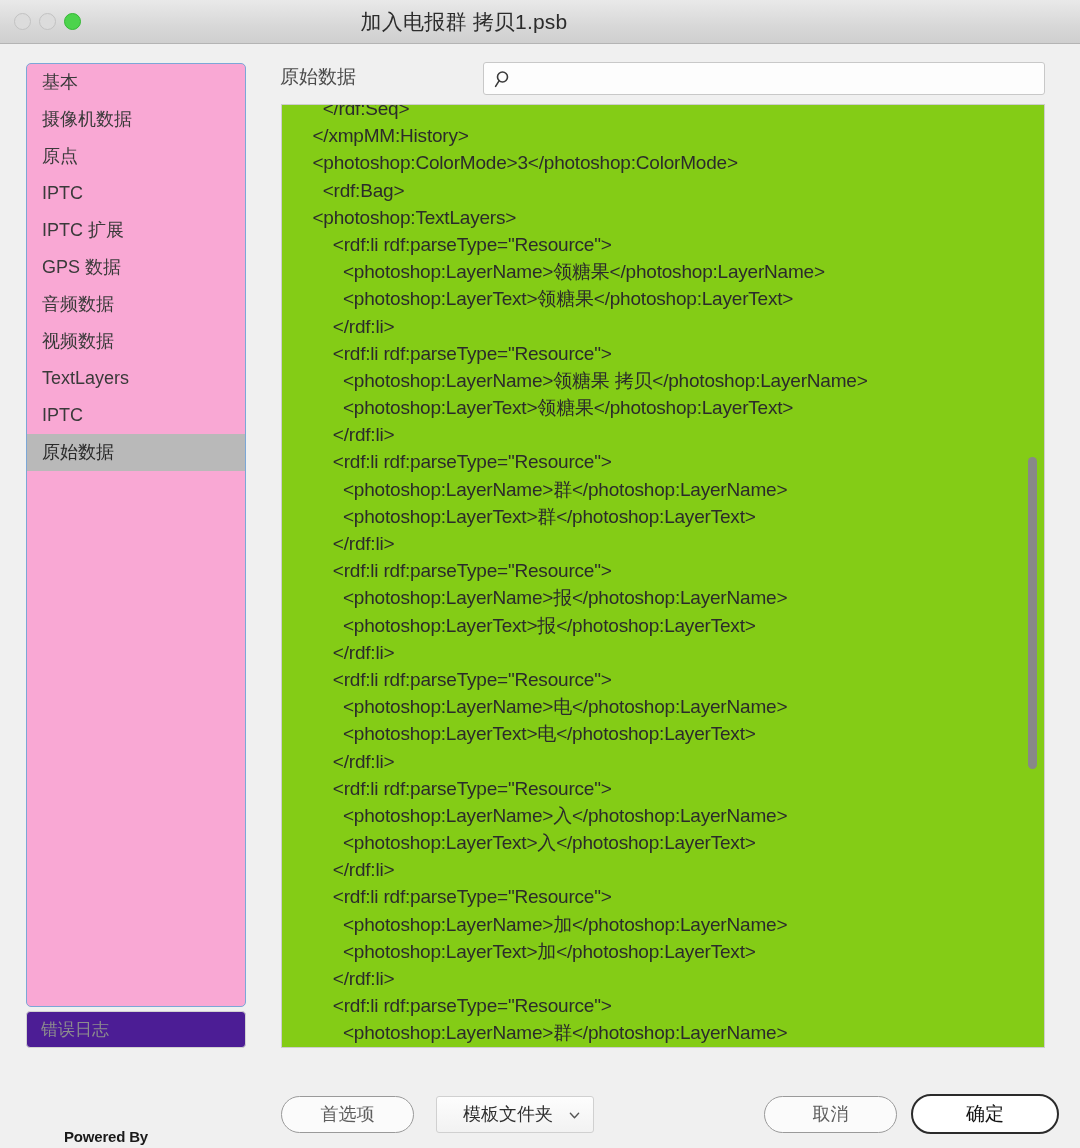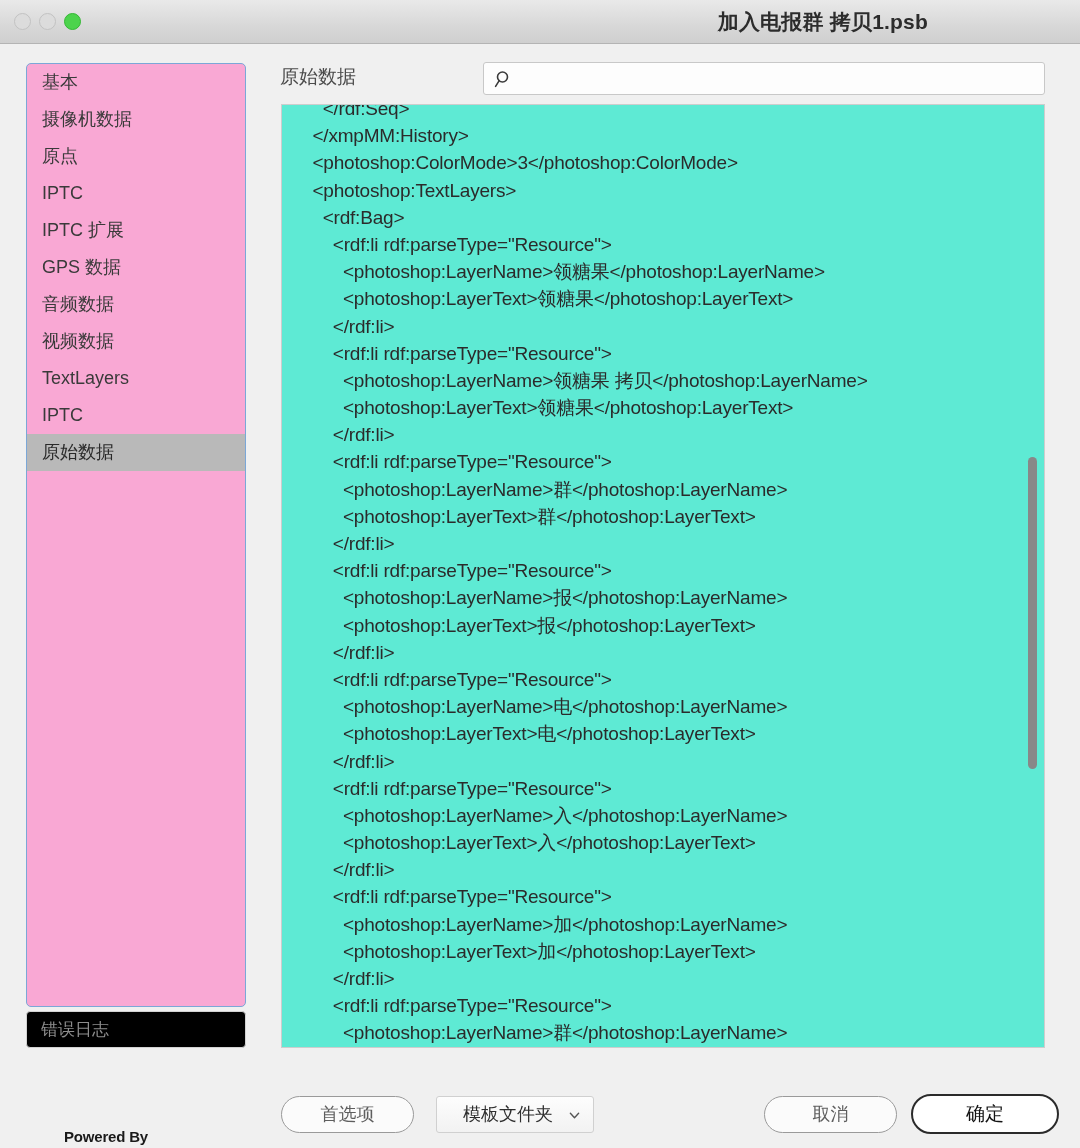--- a/index.html
+++ b/index.html
@@ -41,24 +41,24 @@
   }
   .dot-close   { background: #dcdcdc; border: 1px solid #c2c2c2; }
   .dot-min     { background: #dcdcdc; border: 1px solid #c2c2c2; }
   .dot-max     { background: #4cd34c; border: 1px solid #34b834; }
 
   .window-title {
     position: absolute;
     left: 0; top: 0;
     width: 928px; height: 44px;
     line-height: 44px;
-    text-align: right;
+    text-align: center;
     font-size: 21px;
     color: #2c2c2c;
-    font-weight: 700;
+    font-weight: 400;
     letter-spacing: 0.2px;
   }
 
   
   .sidebar-list {
     position: absolute;
     left: 26px; top: 63px;
     width: 220px; height: 944px;
     background: #f9a8d4;
     border: 1px solid #7ba7d7;
@@ -75,21 +75,21 @@
   }
   .side-item.selected {
     background: #b9b9b9;
     color: #2a2a2a;
   }
 
   .errorlog {
     position: absolute;
     left: 26px; top: 1011px;
     width: 220px; height: 37px;
-    background: #000000;
+    background: #4c1d95;
     border: 1px solid #d2d2d2;
     border-radius: 4px;
     line-height: 35px;
     padding-left: 14px;
     font-size: 17px;
     color: #8d8d8d;
   }
 
   .xmp-logo {
     position: absolute;
@@ -143,21 +143,21 @@
     background: transparent;
     font-size: 16px;
     font-family: "Liberation Sans", sans-serif;
     color: #333;
   }
 
   .xmlbox {
     position: absolute;
     left: 281px; top: 104px;
     width: 764px; height: 944px;
-    background: #5eead4;
+    background: #84cc16;
     border: 1px solid #cdcdcd;
     overflow: hidden;
   }
   .xml-inner {
     position: absolute;
     left: 0; top: -10px;
     width: 764px;
     padding: 0;
   }
   .xml-line {
@@ -273,22 +273,22 @@
       <line x1="5.2" y1="11.6" x2="1.6" y2="17.4" stroke="#3a3a3a" stroke-width="1.6" stroke-linecap="round"></line>
     </svg>
     <input class="search-input" type="text" placeholder="" style="">
   </div>
 
   <div class="xmlbox">
     <div class="xml-inner" id="xml-inner">
         <div class="xml-line">        &lt;/rdf:Seq&gt;</div>
         <div class="xml-line">      &lt;/xmpMM:History&gt;</div>
         <div class="xml-line">      &lt;photoshop:ColorMode&gt;3&lt;/photoshop:ColorMode&gt;</div>
+        <div class="xml-line">        &lt;rdf:Bag&gt;</div>
         <div class="xml-line">      &lt;photoshop:TextLayers&gt;</div>
-        <div class="xml-line">        &lt;rdf:Bag&gt;</div>
         <div class="xml-line">          &lt;rdf:li rdf:parseType="Resource"&gt;</div>
         <div class="xml-line">            &lt;photoshop:LayerName&gt;领糖果&lt;/photoshop:LayerName&gt;</div>
         <div class="xml-line">            &lt;photoshop:LayerText&gt;领糖果&lt;/photoshop:LayerText&gt;</div>
         <div class="xml-line">          &lt;/rdf:li&gt;</div>
         <div class="xml-line">          &lt;rdf:li rdf:parseType="Resource"&gt;</div>
         <div class="xml-line">            &lt;photoshop:LayerName&gt;领糖果 拷贝&lt;/photoshop:LayerName&gt;</div>
         <div class="xml-line">            &lt;photoshop:LayerText&gt;领糖果&lt;/photoshop:LayerText&gt;</div>
         <div class="xml-line">          &lt;/rdf:li&gt;</div>
         <div class="xml-line">          &lt;rdf:li rdf:parseType="Resource"&gt;</div>
         <div class="xml-line">            &lt;photoshop:LayerName&gt;群&lt;/photoshop:LayerName&gt;</div>

